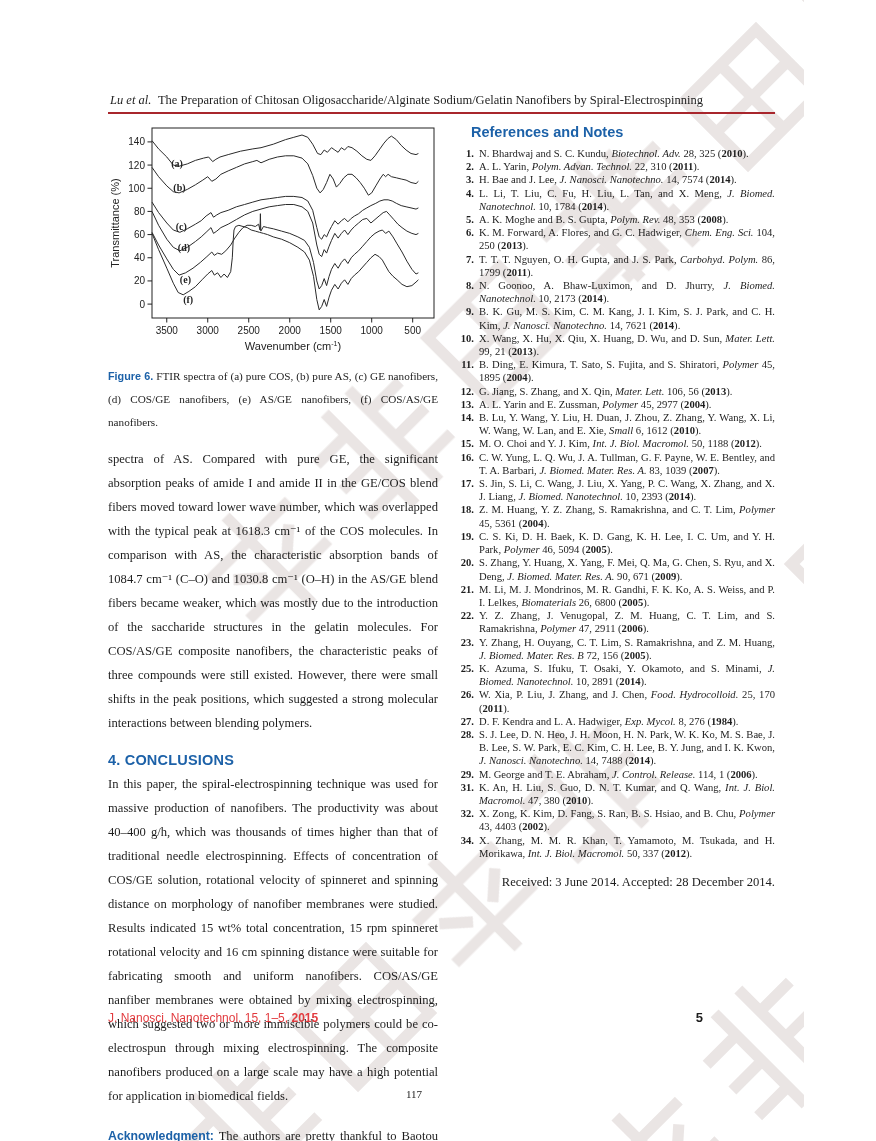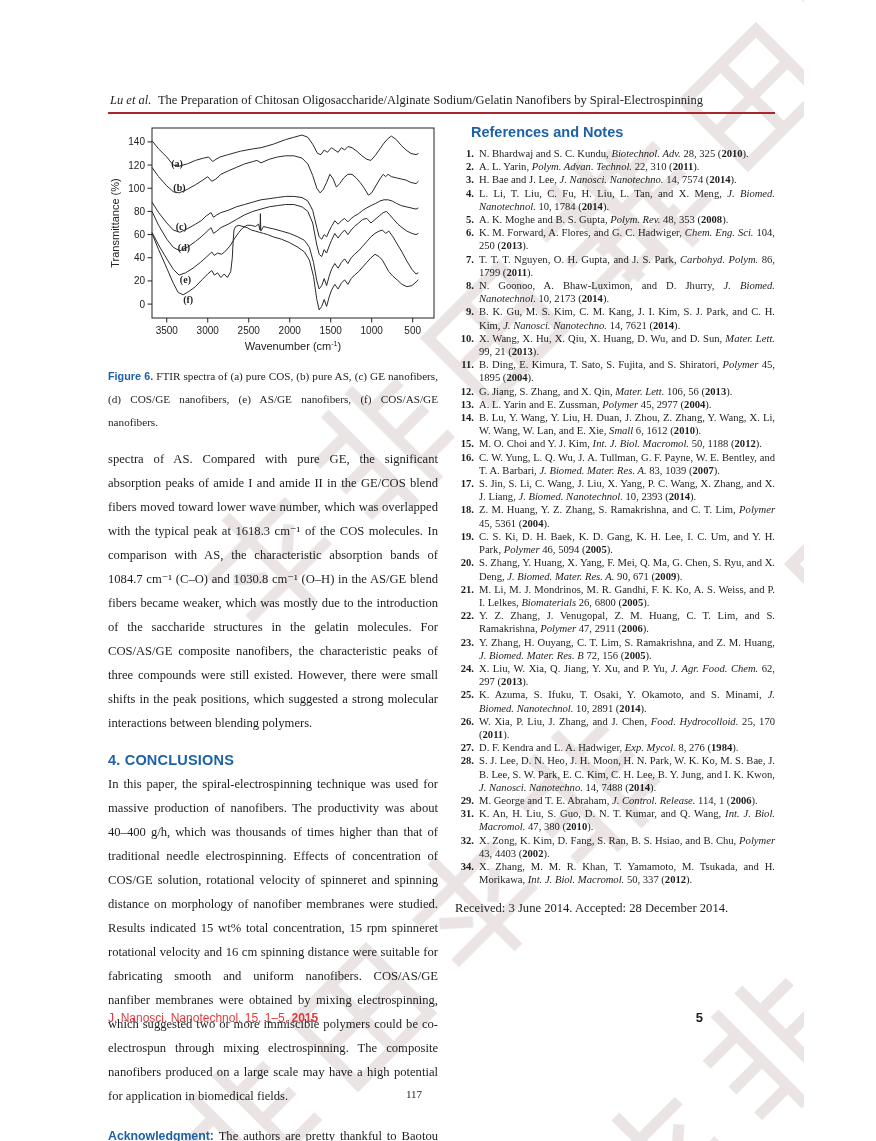--- a/index.html
+++ b/index.html
@@ -39,21 +39,21 @@
 
   
   .refs-head{margin:2px 0 7px 16px;font-family:"Liberation Sans","DejaVu Sans",sans-serif;
              font-weight:bold;font-size:14.5px;color:var(--blue);}
   .ref{display:flex;font-size:10.6px;line-height:13.2px;}
   .ref-n{flex:none;width:19px;text-align:right;margin-right:5px;font-weight:bold;}
   .ref-t{flex:1;text-align:justify;}
   .ref-t .it{font-style:italic;}
   .ref-t .bd{font-weight:bold;}
 
-  .received{margin-top:15px;font-size:12.6px;}
+  .received{margin-top:15px;text-align:right;font-size:12.6px;}
 
   
   .foot-cite{position:absolute;left:108px;top:1011px;font-family:"Liberation Sans","DejaVu Sans",sans-serif;
              font-size:12px;color:var(--foot-red);}
   .foot-cite .yr{font-weight:bold;}
   .foot-page{position:absolute;right:101px;top:1010px;font-family:"Liberation Sans","DejaVu Sans",sans-serif;
              font-weight:bold;font-size:13px;}
   .folio{position:absolute;left:12px;top:1088px;width:100%;text-align:center;font-size:11px;}
 </style>
 </head>
@@ -259,24 +259,20 @@
           </div>
           <div class="ref">
             <span class="ref-n">22.</span>
             <span class="ref-t"><span>Y. Z. Zhang, J. Venugopal, Z. M. Huang, C. T. Lim, and S. Ramakrishna, </span><span class="it">Polymer</span><span> 47, 2911 (</span><span class="bd">2006</span><span>).</span></span>
           </div>
           <div class="ref">
             <span class="ref-n">23.</span>
             <span class="ref-t"><span>Y. Zhang, H. Ouyang, C. T. Lim, S. Ramakrishna, and Z. M. Huang, </span><span class="it">J. Biomed. Mater. Res. B</span><span> 72, 156 (</span><span class="bd">2005</span><span>).</span></span>
           </div>
           <div class="ref">
-            <span class="ref-n">24.</span>
-            <span class="ref-t"><span>X. Liu, W. Xia, Q. Jiang, Y. Xu, and P. Yu, </span><span class="it">J. Agr. Food. Chem.</span><span> 62, 297 (</span><span class="bd">2013</span><span>).</span></span>
-          </div>
-          <div class="ref">
             <span class="ref-n">25.</span>
             <span class="ref-t"><span>K. Azuma, S. Ifuku, T. Osaki, Y. Okamoto, and S. Minami, </span><span class="it">J. Biomed. Nanotechnol.</span><span> 10, 2891 (</span><span class="bd">2014</span><span>).</span></span>
           </div>
           <div class="ref">
             <span class="ref-n">26.</span>
             <span class="ref-t"><span>W. Xia, P. Liu, J. Zhang, and J. Chen, </span><span class="it">Food. Hydrocolloid.</span><span> 25, 170 (</span><span class="bd">2011</span><span>).</span></span>
           </div>
           <div class="ref">
             <span class="ref-n">27.</span>
             <span class="ref-t"><span>D. F. Kendra and L. A. Hadwiger, </span><span class="it">Exp. Mycol.</span><span> 8, 276 (</span><span class="bd">1984</span><span>).</span></span>

